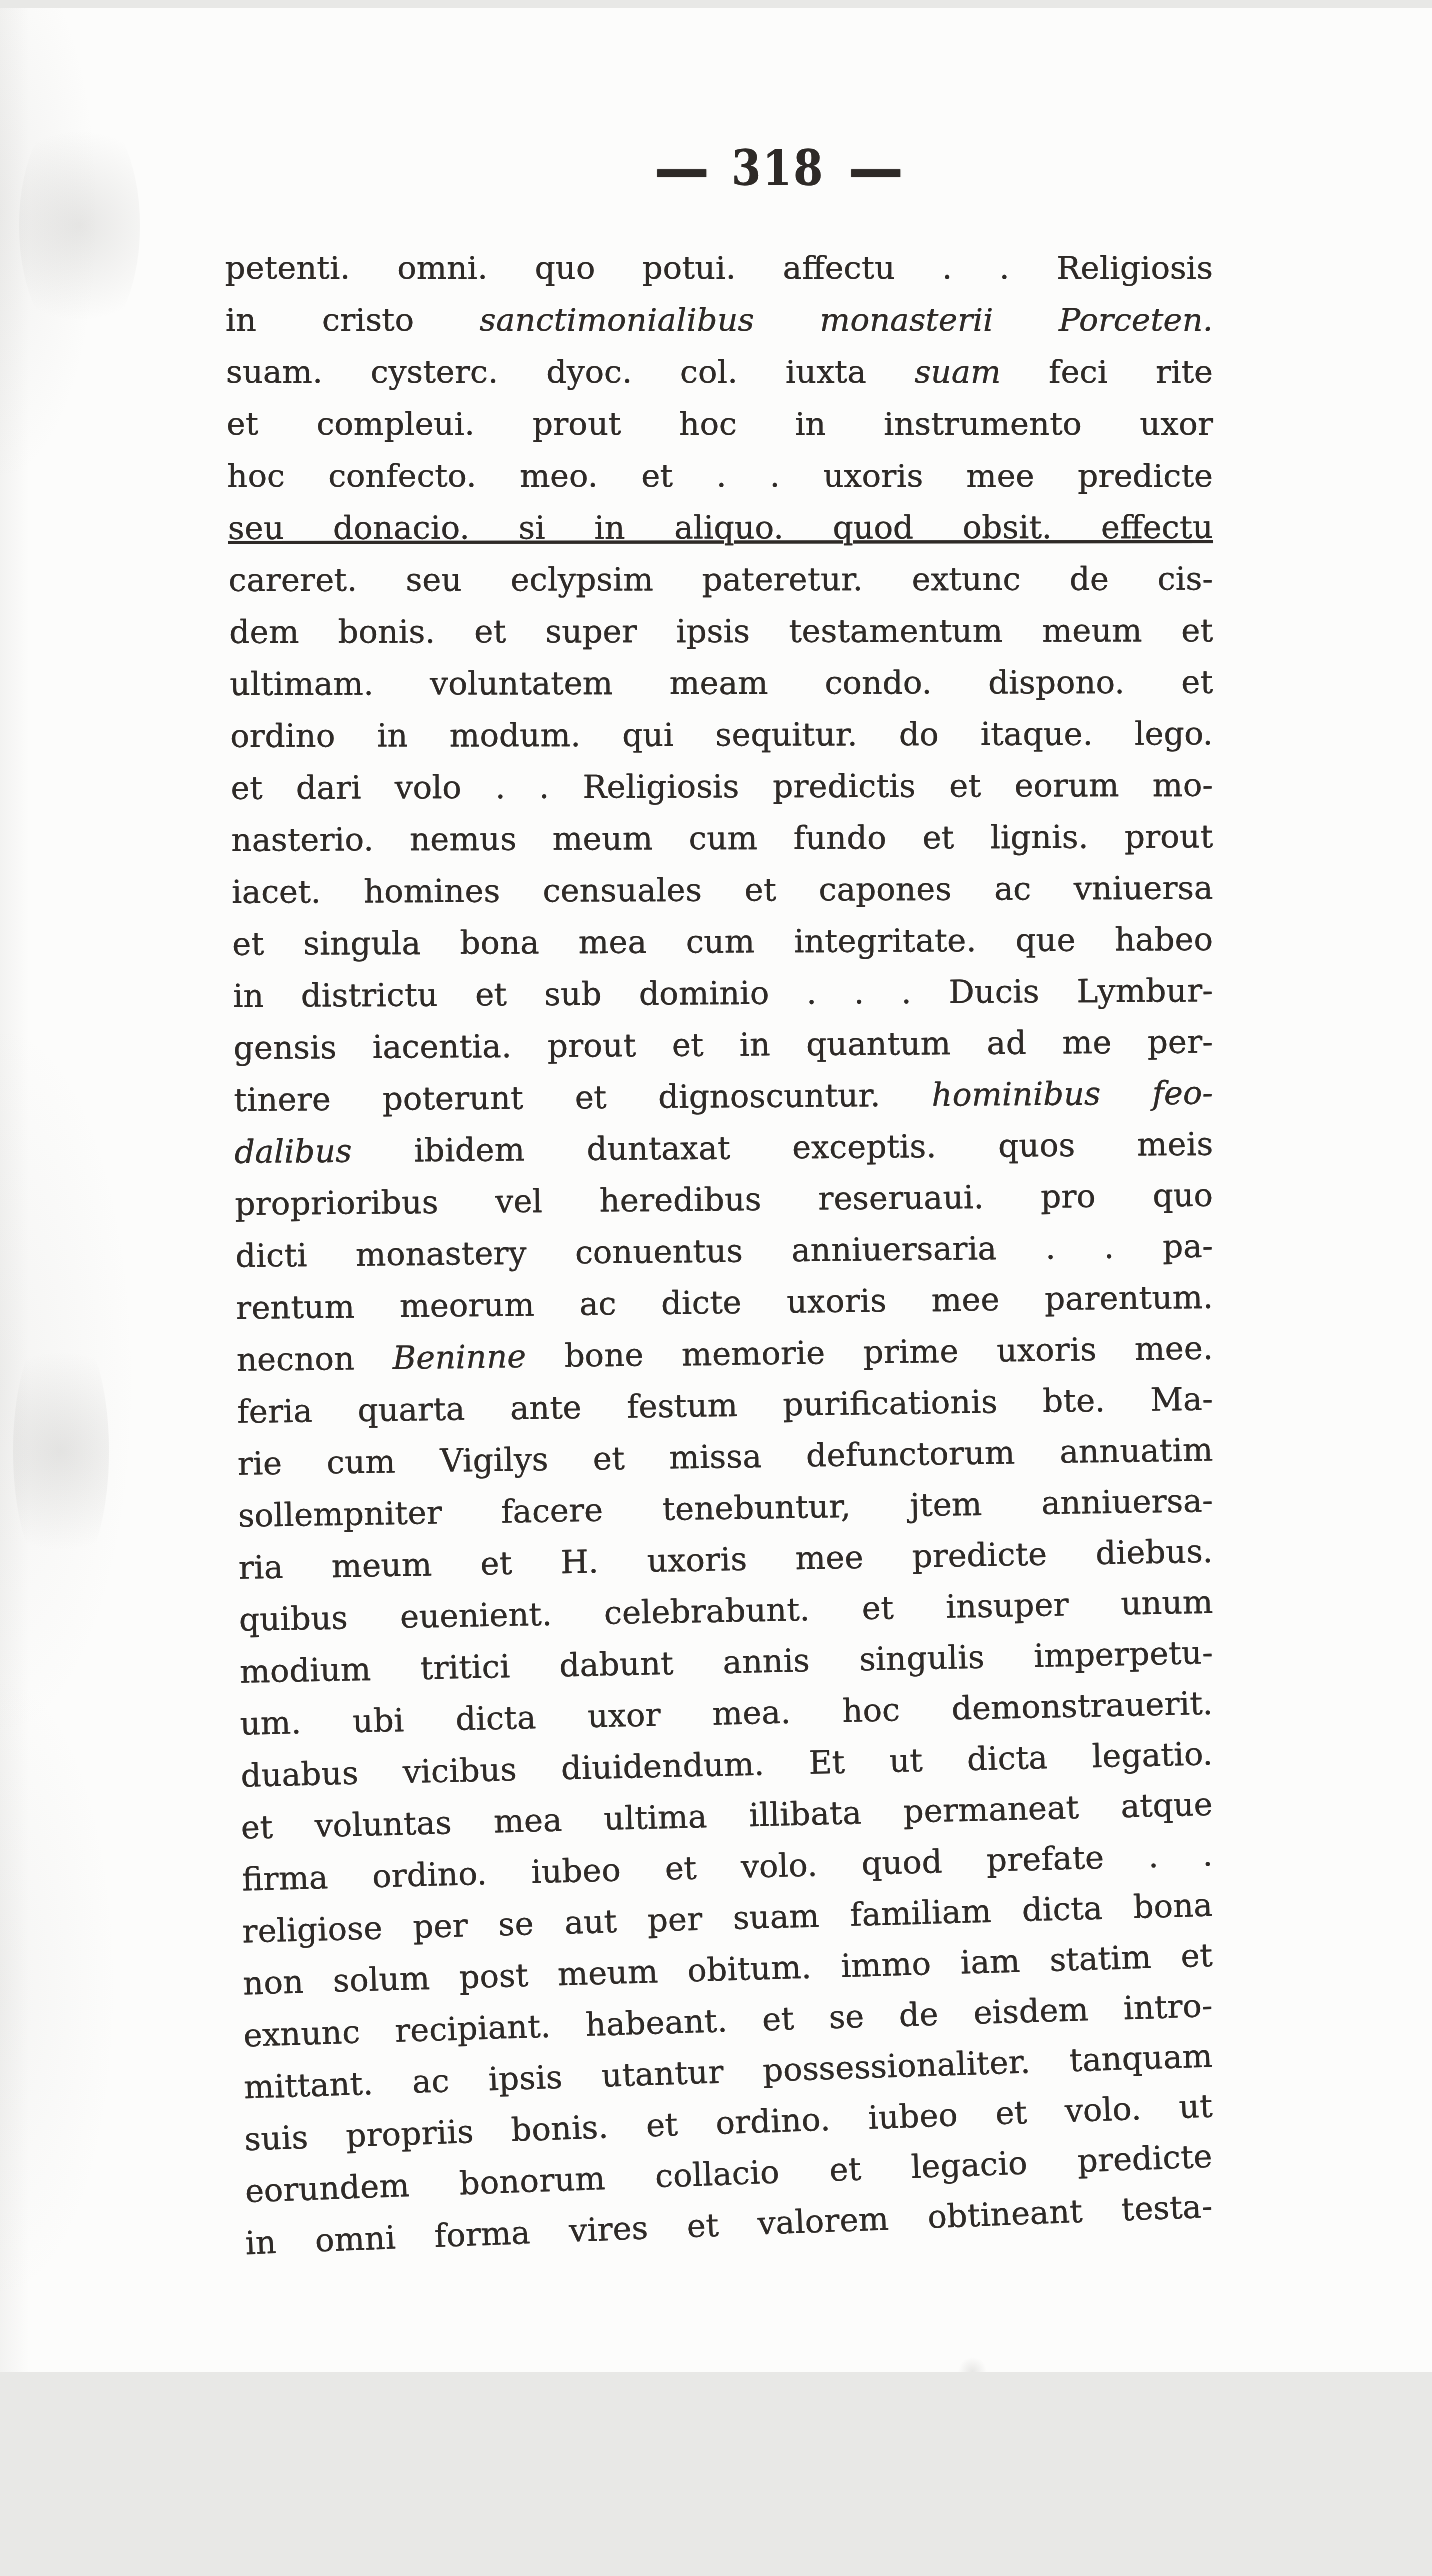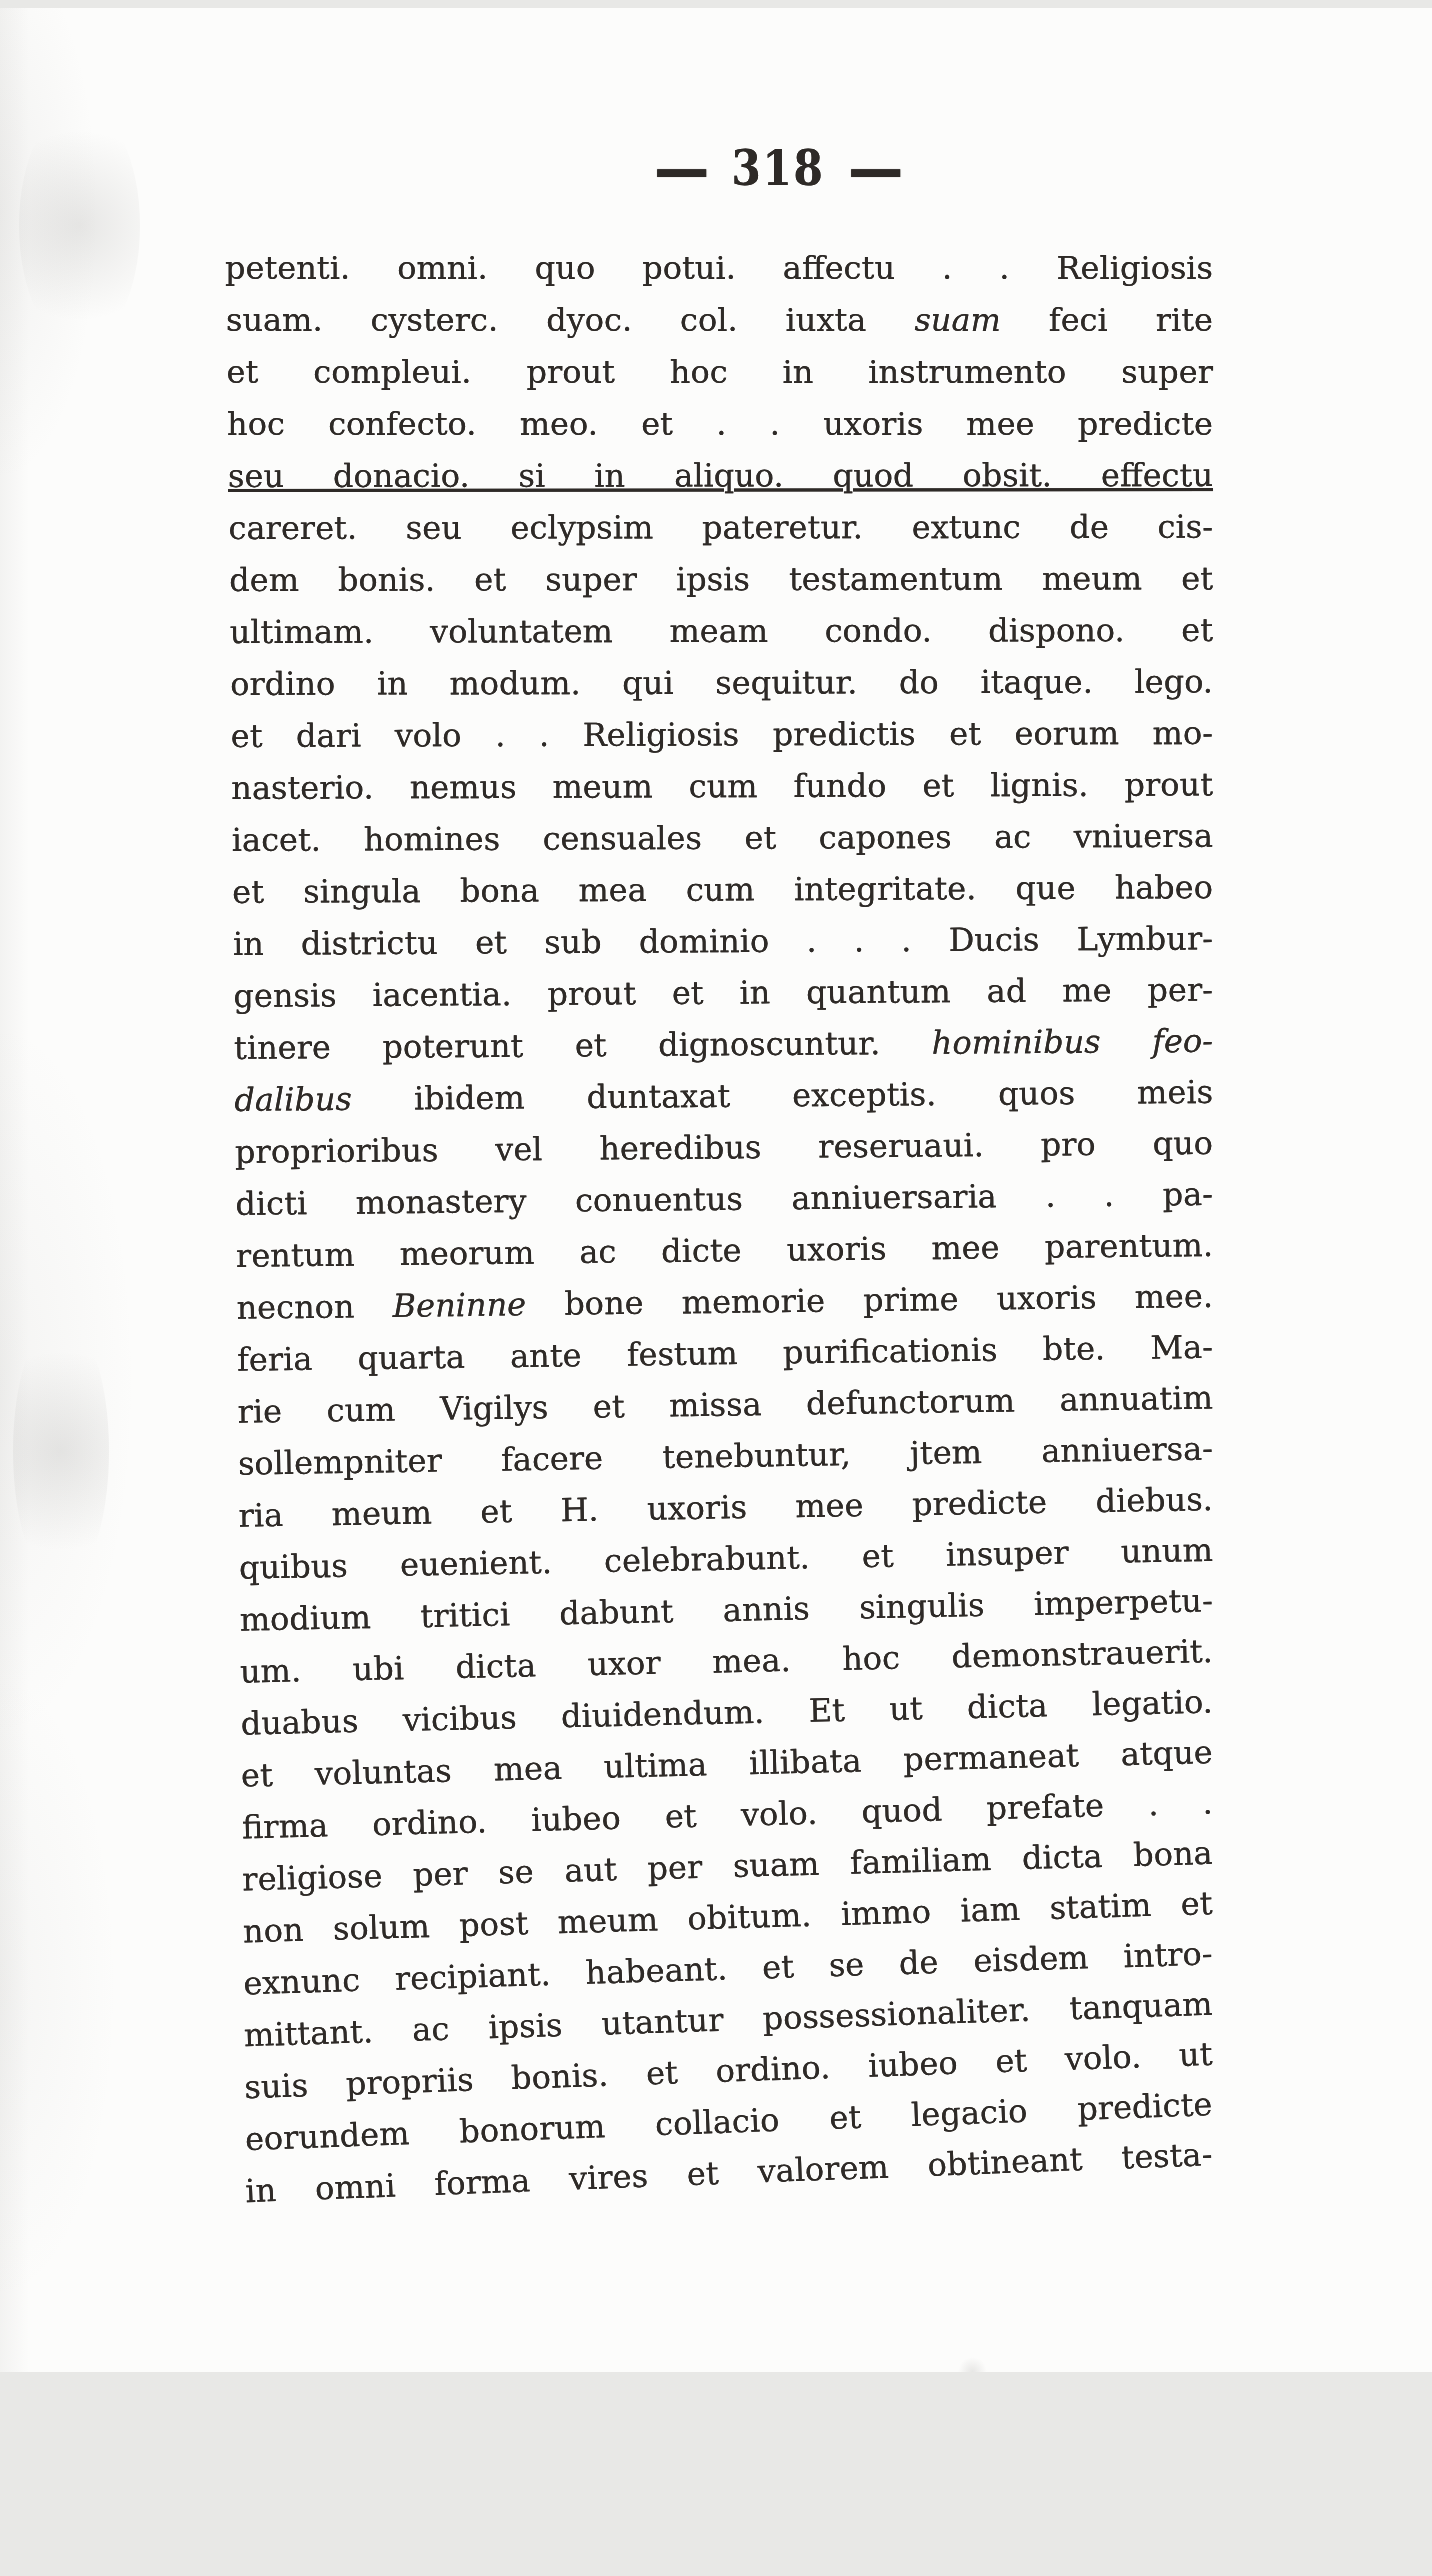--- a/index.html
+++ b/index.html
@@ -79,22 +79,23 @@
 </head>
 <body>
 
 <div class="page">
   <div class="header">
     <span class="dash">—</span><span class="pagenum">318</span><span class="dash">—</span>
   </div>
 
   <div class="text-block">
       <div class="line" style="transform: rotate(0deg); padding-left: 0px;"><span>petenti. omni. quo potui. affectu . . Religiosis</span></div>
+      <div class="line" style="transform: rotate(-0.001deg); padding-left: 0.5px;"><span>in cristo </span><span class="it">sanctimonialibus monasterii Porceten.</span></div>
       <div class="line" style="transform: rotate(-0.006deg); padding-left: 1px;"><span>suam. cysterc. dyoc. col. iuxta </span><span class="it">suam</span><span> feci rite</span></div>
-      <div class="line" style="transform: rotate(-0.013deg); padding-left: 1.6px;"><span>et compleui. prout hoc in instrumento super</span></div>
+      <div class="line" style="transform: rotate(-0.013deg); padding-left: 1.6px;"><span>et compleui. prout hoc in instrumento uxor</span></div>
       <div class="line" style="transform: rotate(-0.023deg); padding-left: 2.1px;"><span>hoc confecto. meo. et . . uxoris mee predicte</span></div>
       <div class="line" style="transform: rotate(-0.052deg); padding-left: 3.1px; text-decoration: underline;"><span>seu donacio. si in aliquo. quod obsit. effectu</span></div>
       <div class="line" style="transform: rotate(-0.071deg); padding-left: 3.6px;"><span>careret. seu eclypsim pateretur. extunc de cis-</span></div>
       <div class="line" style="transform: rotate(-0.093deg); padding-left: 4.2px;"><span>dem bonis. et super ipsis testamentum meum et</span></div>
       <div class="line" style="transform: rotate(-0.117deg); padding-left: 4.7px;"><span>ultimam. voluntatem meam condo. dispono. et</span></div>
       <div class="line" style="transform: rotate(-0.145deg); padding-left: 5.2px;"><span>ordino in modum. qui sequitur. do itaque. lego.</span></div>
       <div class="line" style="transform: rotate(-0.175deg); padding-left: 5.7px;"><span>et dari volo . . Religiosis predictis et eorum mo-</span></div>
       <div class="line" style="transform: rotate(-0.208deg); padding-left: 6.3px;"><span>nasterio. nemus meum cum fundo et lignis. prout</span></div>
       <div class="line" style="transform: rotate(-0.244deg); padding-left: 6.8px;"><span>iacet. homines censuales et capones ac vniuersa</span></div>
       <div class="line" style="transform: rotate(-0.283deg); padding-left: 7.3px;"><span>et singula bona mea cum integritate. que habeo</span></div>

